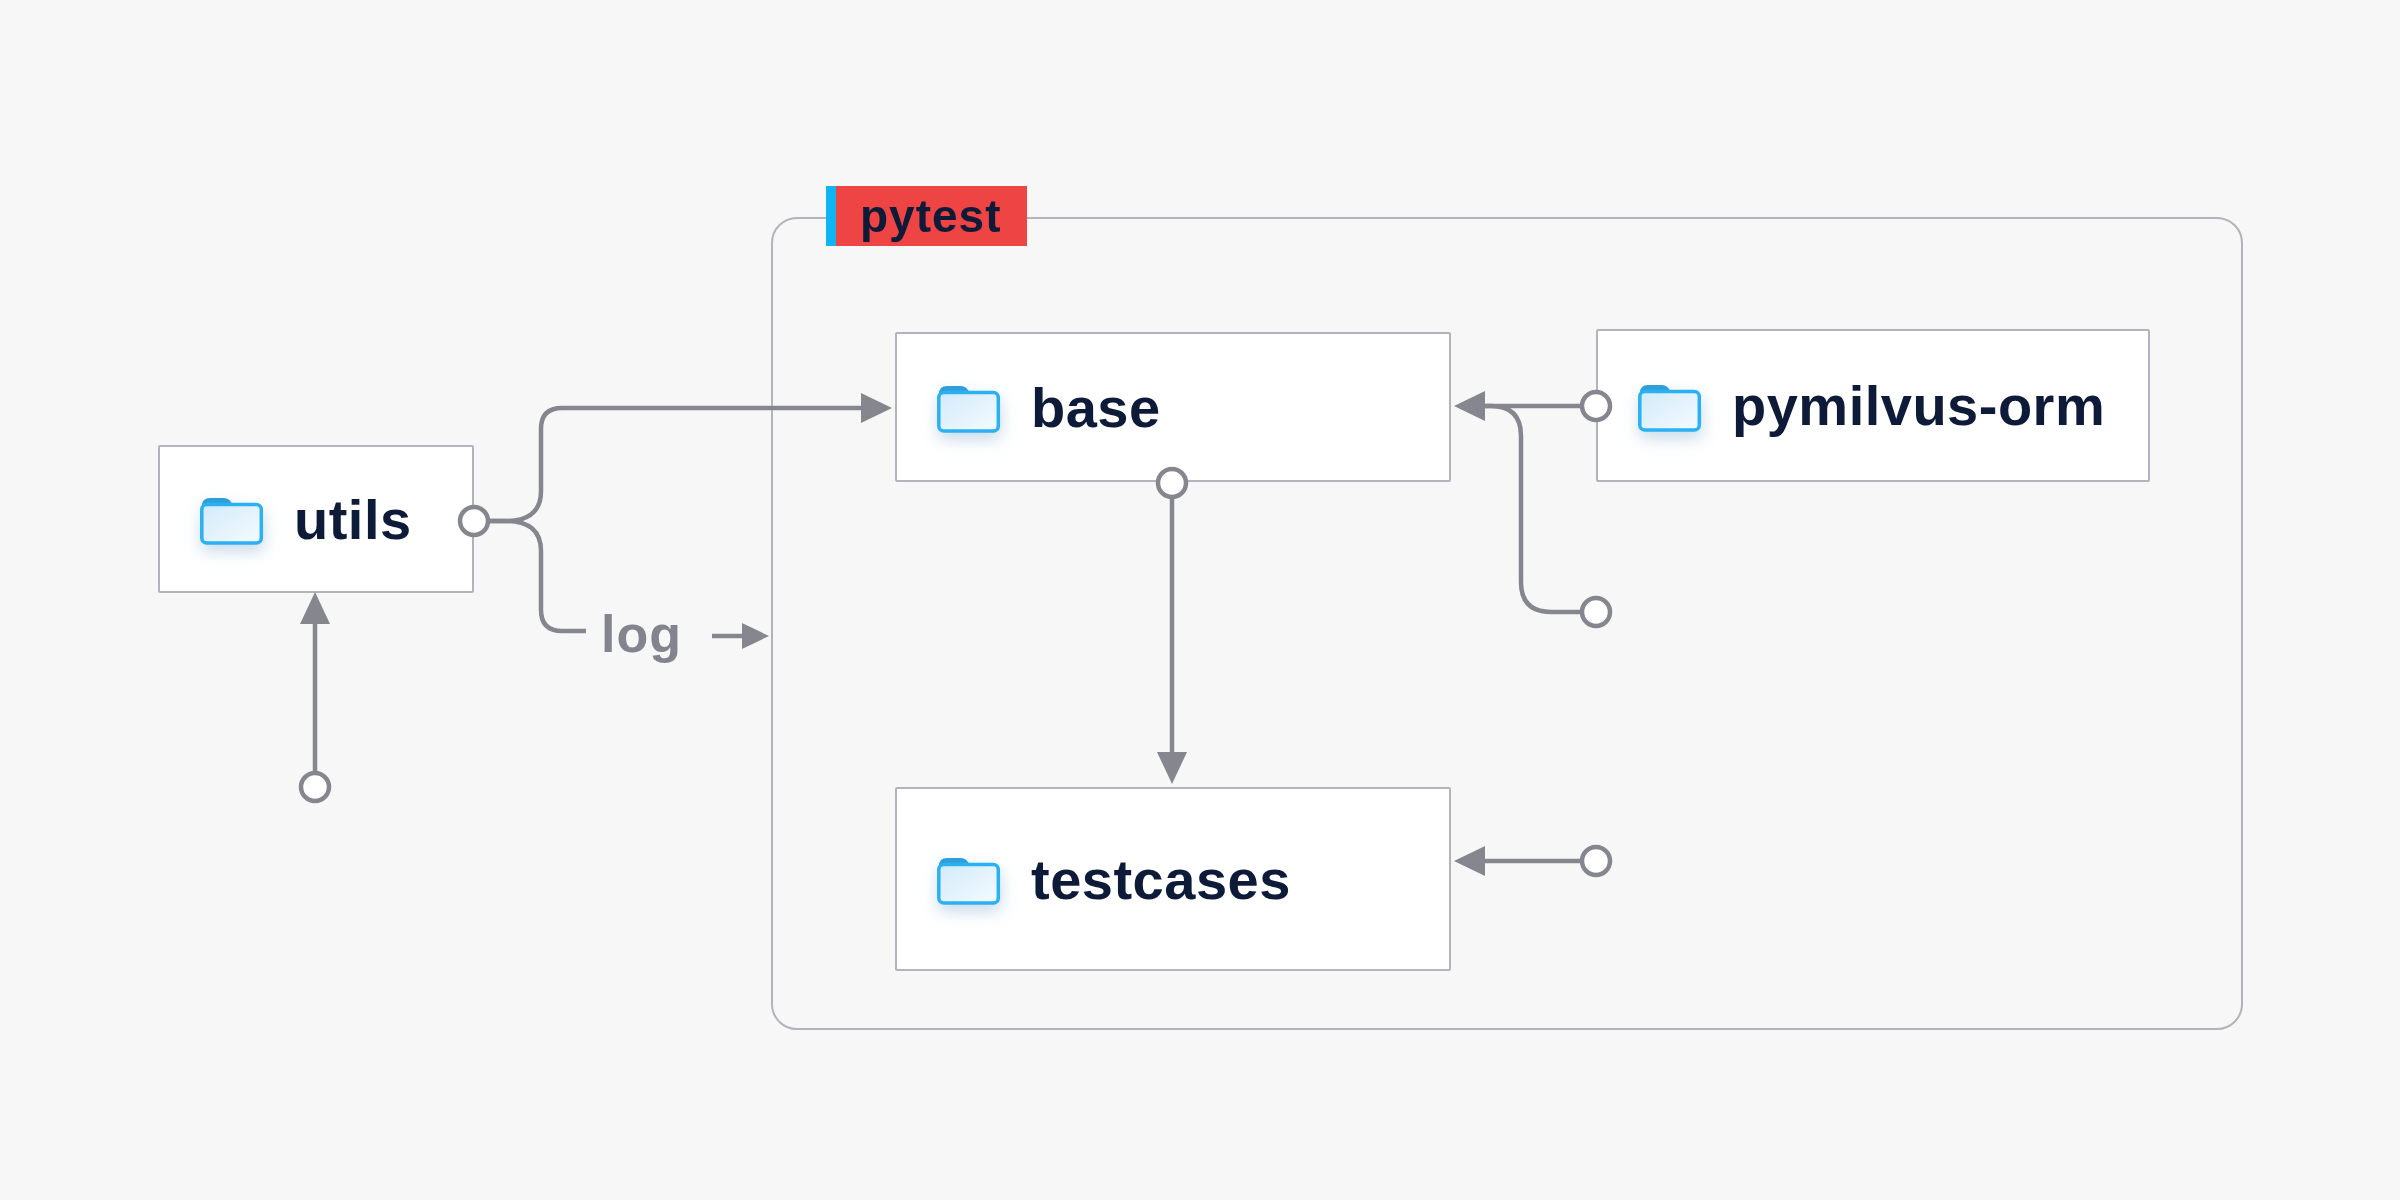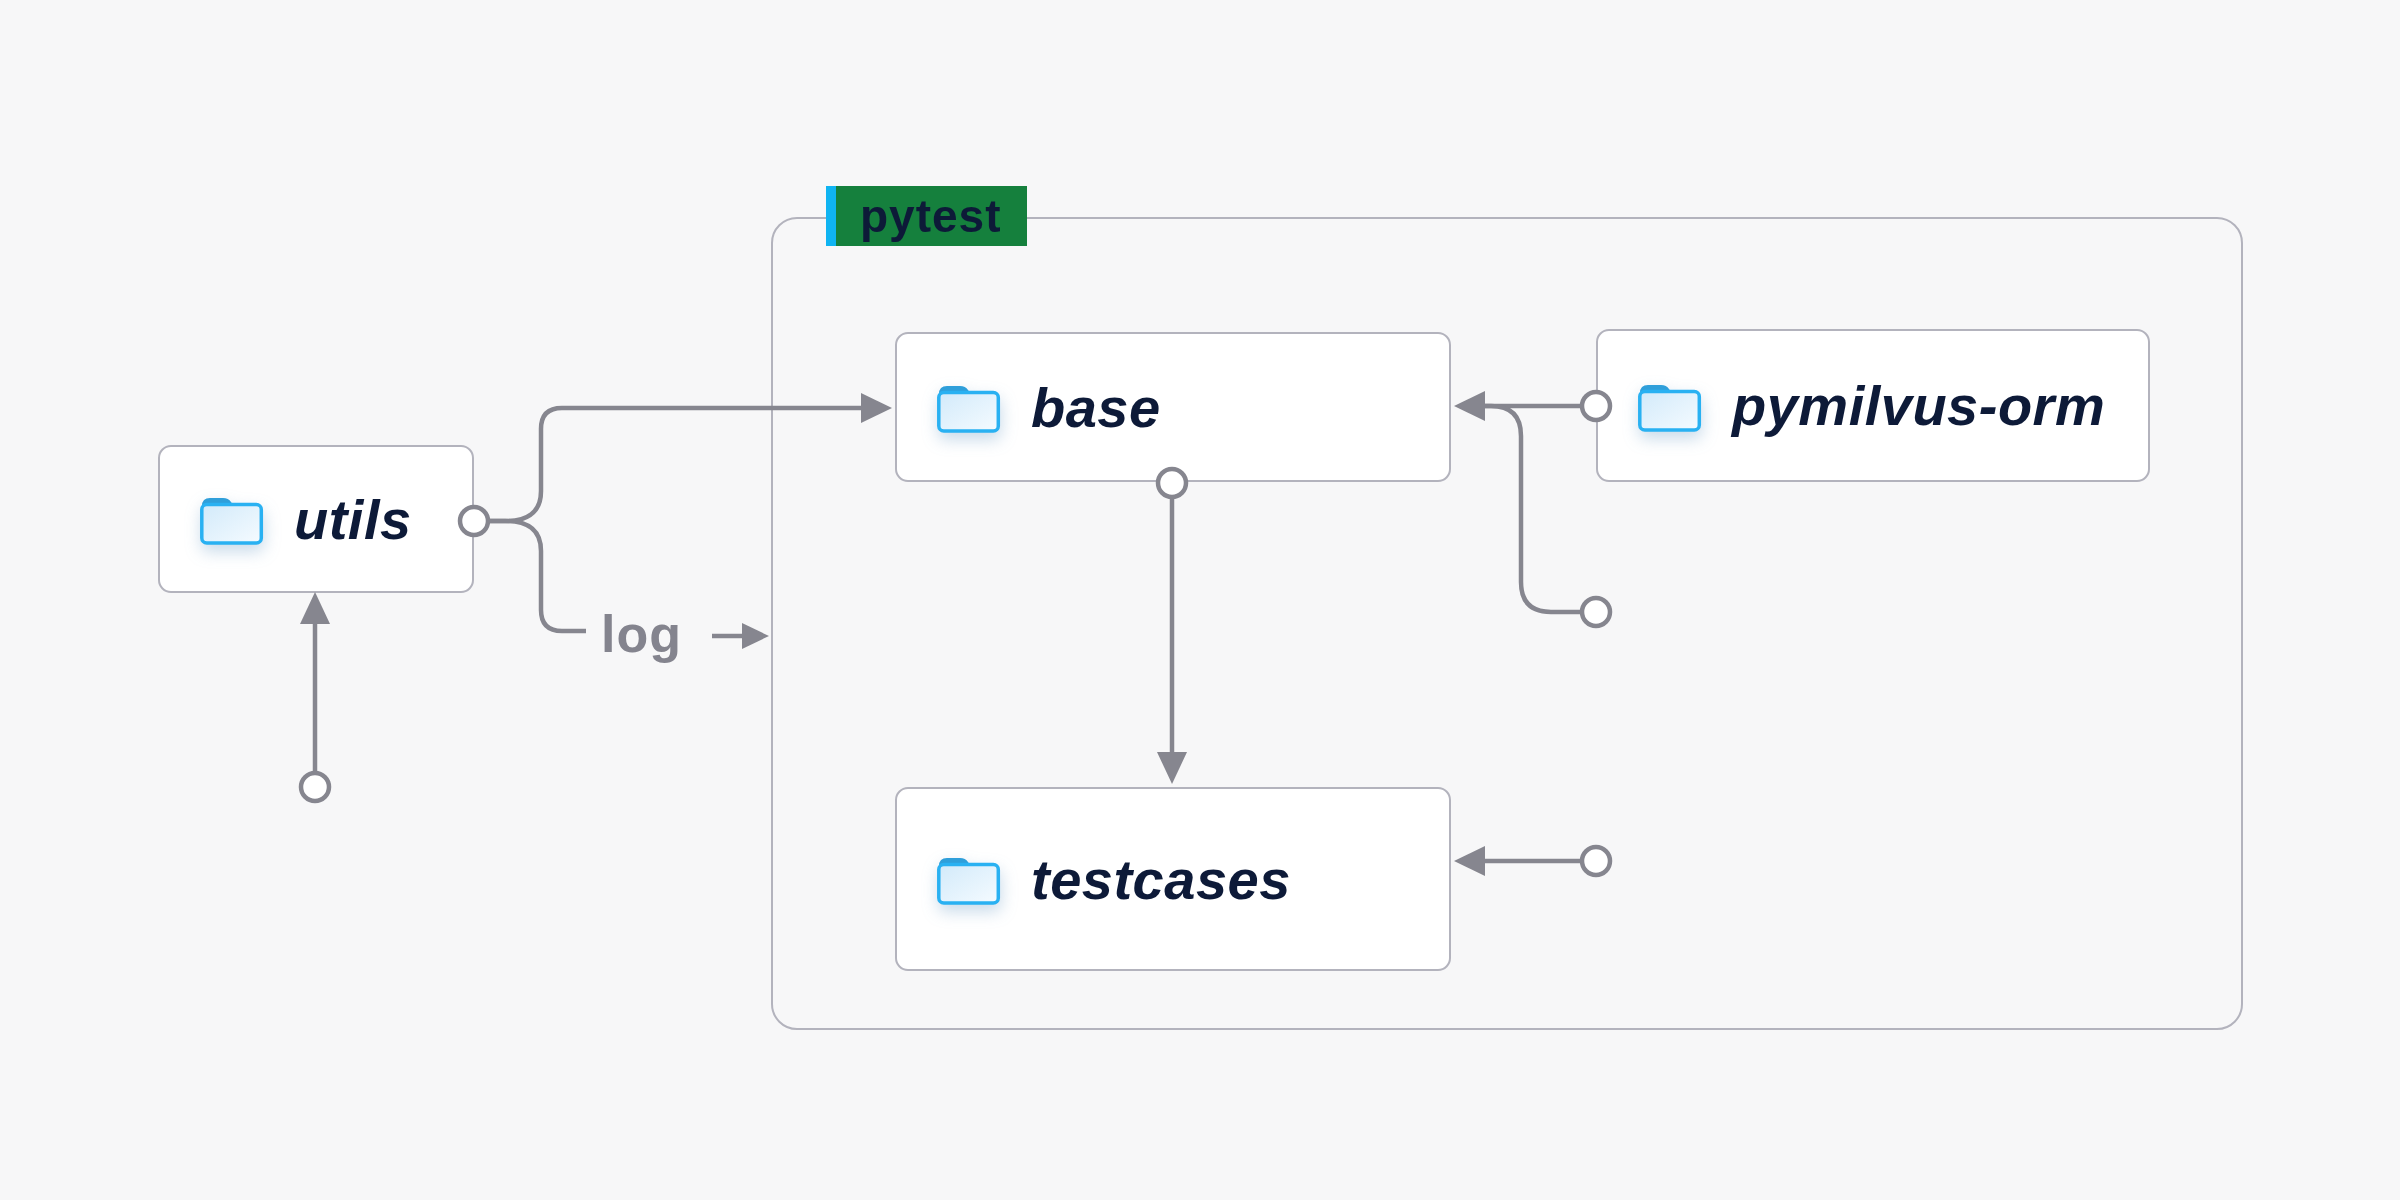--- a/index.html
+++ b/index.html
@@ -12,33 +12,33 @@
 
   
   .group{
     position:absolute;left:771px;top:217px;width:1472px;height:813px;
     border:2.5px solid #b3b3bd;border-radius:26px;
     box-sizing:border-box;z-index:1;background:transparent;
   }
   .group-label{
     position:absolute;left:826px;top:186px;height:60px;
     display:flex;align-items:center;
-    background:#15803d;padding:0 26px 0 0;z-index:4;
+    background:#ef4444;padding:0 26px 0 0;z-index:4;
   }
   .group-label .bar{width:10px;height:60px;background:#0fb4f2;margin-right:24px;}
   .group-label .gtext{
     font-size:46px;font-weight:700;color:#0d1a38;letter-spacing:1px;line-height:60px;
   }
 
   
   .node{
     position:absolute;background:#ffffff;
-    border:2.5px solid #b3b3bd;border-radius:13px;
+    border:2.5px solid #b3b3bd;border-radius:2px;
     box-sizing:border-box;display:flex;align-items:center;
-    padding-left:37px;z-index:2;font-style:italic;
+    padding-left:37px;z-index:2;
   }
   .node .nlabel{
     font-size:56px;font-weight:700;color:#0d1a38;
     letter-spacing:0.5px;margin-left:29px;white-space:nowrap;
   }
   .fico{flex:0 0 auto;filter:drop-shadow(1px 7px 8px rgba(60,125,180,0.28));}
 
   
   .overlay{position:absolute;left:0;top:0;z-index:3;pointer-events:none;}
 

